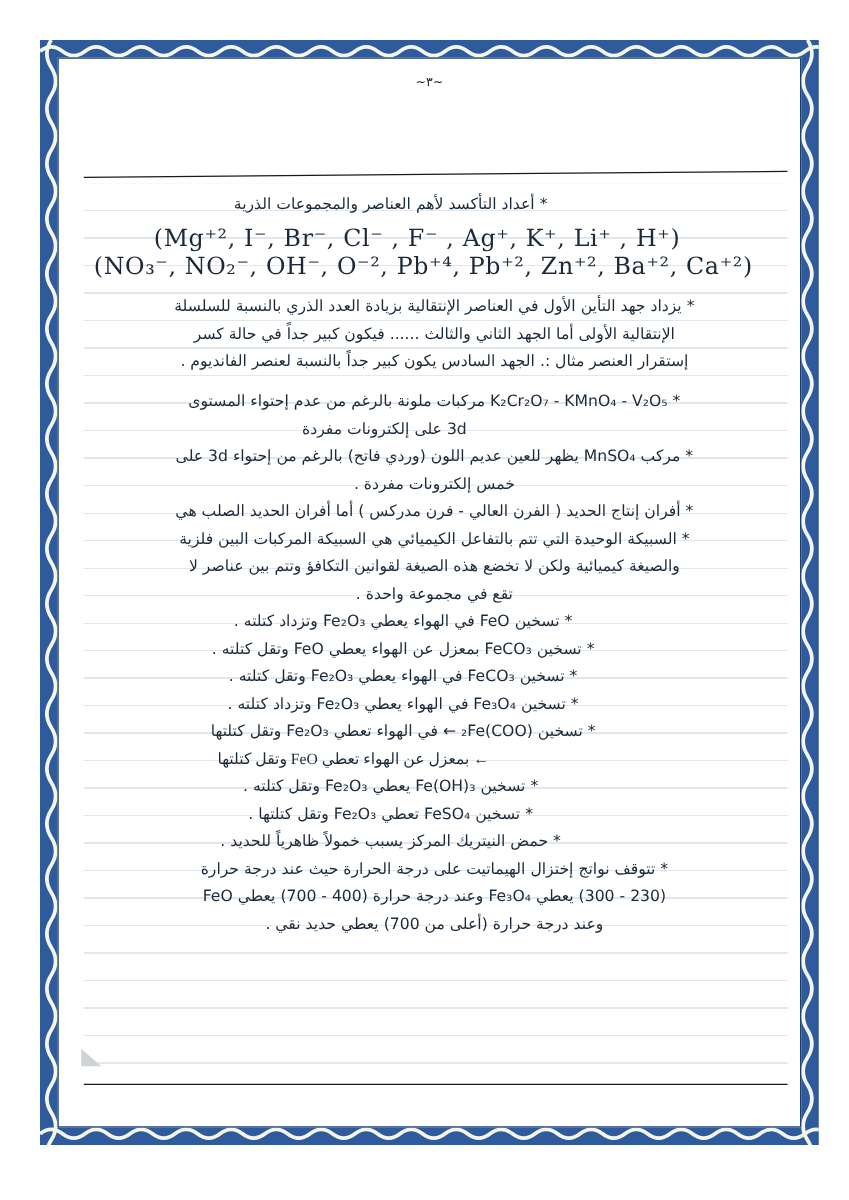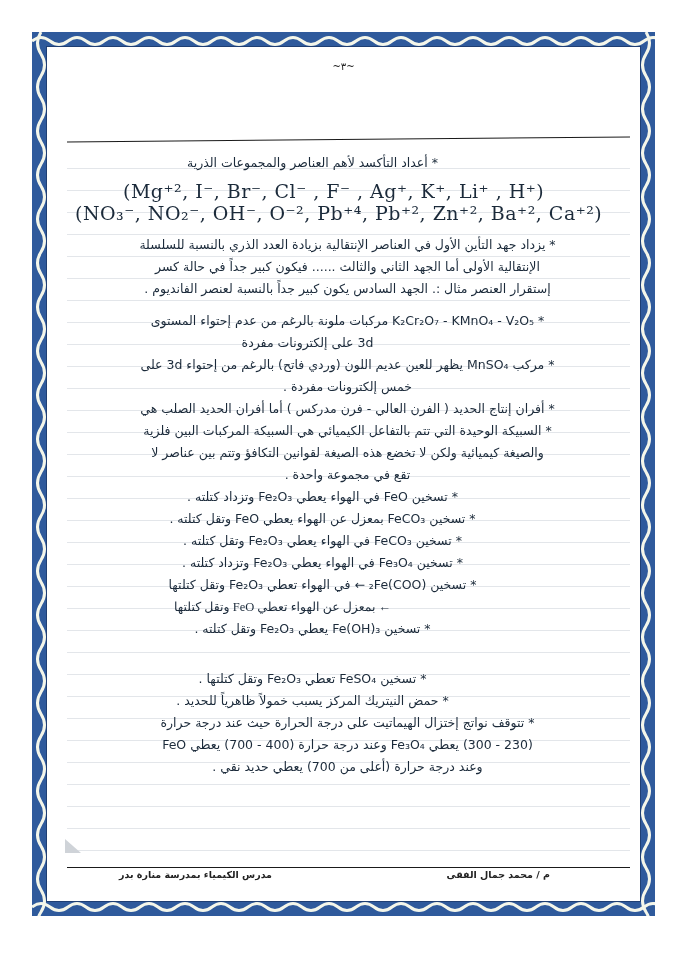--- a/index.html
+++ b/index.html
@@ -92,29 +92,25 @@
       </div>
 
       <div>
         <div class="line" style="padding-right:50px;">* تسخين FeO في الهواء يعطي Fe₂O₃ وتزداد كتلته .</div>
         <div class="line" style="padding-right:50px;">* تسخين FeCO₃ بمعزل عن الهواء يعطي FeO وتقل كتلته .</div>
         <div class="line" style="padding-right:50px;">* تسخين FeCO₃ في الهواء يعطي Fe₂O₃ وتقل كتلته .</div>
         <div class="line" style="padding-right:50px;">* تسخين Fe₃O₄ في الهواء يعطي Fe₂O₃ وتزداد كتلته .</div>
         <div class="line" style="padding-right:50px;">* تسخين (COO)₂Fe ← في الهواء تعطي Fe₂O₃ وتقل كتلتها</div>
         <div class="line" style="padding-right:130px;font-family:Liberation Serif, serif;">← بمعزل عن الهواء تعطي FeO وتقل كتلتها</div>
         <div class="line" style="padding-right:70px;">* تسخين Fe(OH)₃ يعطي Fe₂O₃ وتقل كتلته .</div>
-        <div class="line" style="padding-right:70px;margin-top:28px;">* تسخين FeSO₄ تعطي Fe₂O₃ وتقل كتلتها .</div>
+        <div class="line" style="padding-right:70px;">* تسخين FeSO₄ تعطي Fe₂O₃ وتقل كتلتها .</div>
         <div class="line" style="padding-right:70px;">* حمض النيتريك المركز يسبب خمولاً ظاهرياً للحديد .</div>
         <div class="line">* تتوقف نواتج إختزال الهيماتيت على درجة الحرارة حيث عند درجة حرارة</div>
         <div class="line">(230 - 300) يعطي Fe₃O₄ وعند درجة حرارة (400 - 700) يعطي FeO</div>
         <div class="line">وعند درجة حرارة (أعلى من 700) يعطي حديد نقي .</div>
       </div>
     </div>
 
     <div class="rule-bottom"></div>
     <div class="corner-mark"></div>
 
-    <div class="footer">
-      <span class="footer-left">مدرس الكيمياء بمدرسة منارة بدر</span>
-      <span class="footer-right">م / محمد جمال الفقى</span>
-    </div>
   </div>
 </div>
 
 </body></html>

